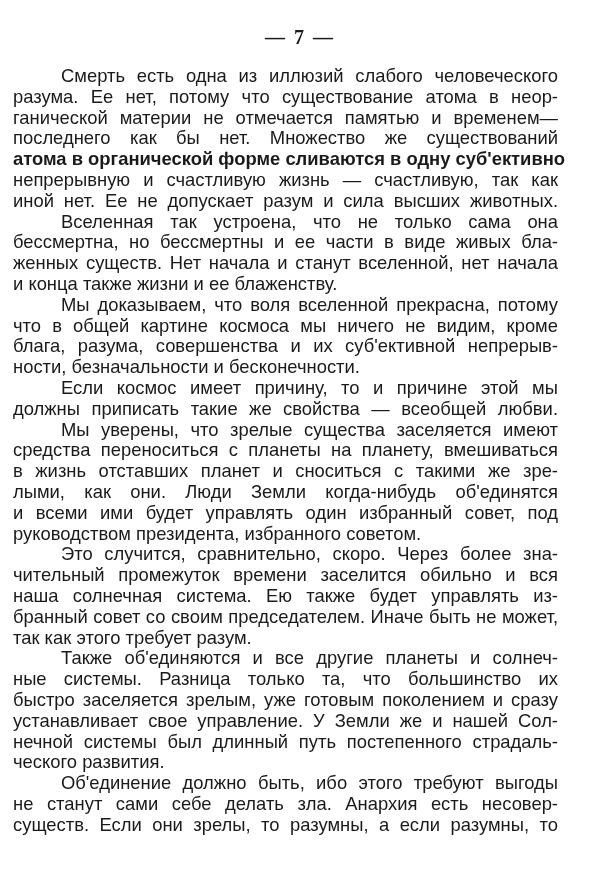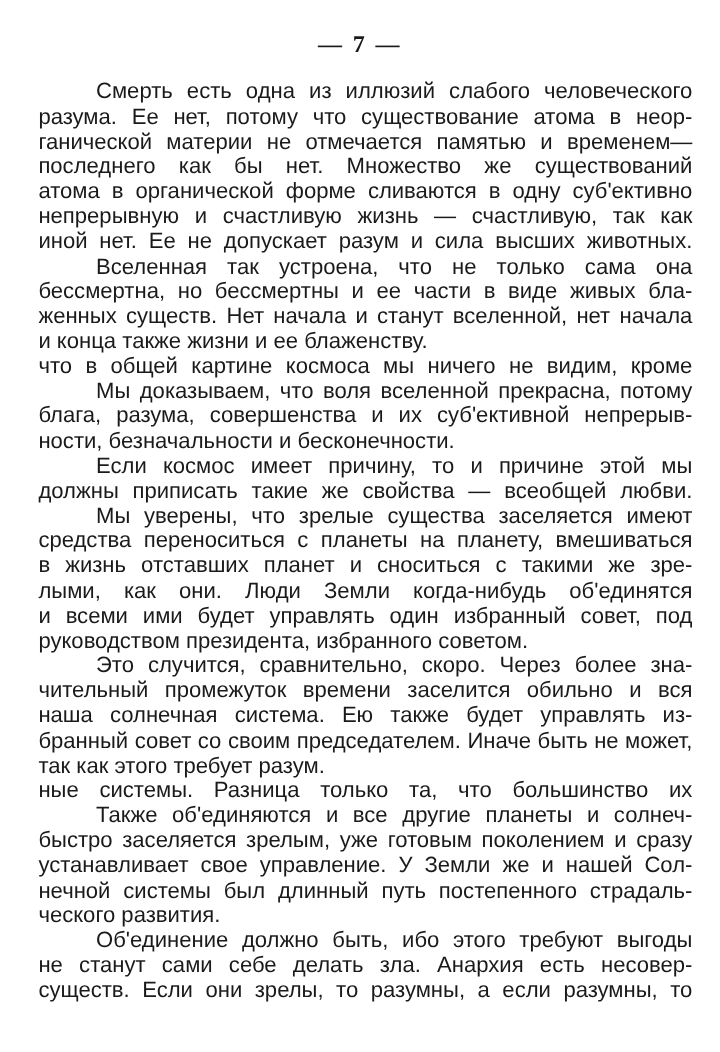--- a/index.html
+++ b/index.html
@@ -10,21 +10,21 @@
     font-family: "Liberation Serif", "DejaVu Serif", serif;
     position: relative;
   }
   .page-number {
     position: absolute; top: 26px; left: 0; width: 600px;
     text-align: center; font-size: 20px; font-weight: bold;
     letter-spacing: 2px;
     font-family: "Liberation Serif", serif;
   }
   .text-block {
-    position: absolute; left: 32px; top: 66px; width: 545px;
+    position: absolute; left: 13px; top: 66px; width: 545px;
     font-family: "Liberation Sans Narrow", "Liberation Sans", sans-serif;
     font-size: 18.4px;
     line-height: 20.8px;
   }
   .line {
     display: block;
     height: 20.8px;
     white-space: nowrap;
     text-align: justify;
     text-align-last: justify;
@@ -38,35 +38,35 @@
 
 <div class="page-number">— 7 —</div>
 
 <div class="text-block">
 
   <div class="paragraph">
     <span class="line indent" style="white-space: nowrap;">Смерть есть одна из иллюзий слабого человеческого</span>
     <span class="line" style="white-space: nowrap;">разума. Ее нет, потому что существование атома в неор-</span>
     <span class="line" style="white-space: nowrap;">ганической материи не отмечается памятью и временем—</span>
     <span class="line" style="white-space: nowrap;">последнего как бы нет. Множество же существований</span>
-    <span class="line" style="white-space: nowrap;">атома в органической форме сливаются в одну суб'ективно</span>
+    <span class="line" style="white-space: nowrap; font-weight: bold;">атома в органической форме сливаются в одну суб'ективно</span>
     <span class="line" style="white-space: nowrap;">непрерывную и счастливую жизнь — счастливую, так как</span>
     <span class="line" style="white-space: nowrap;">иной нет. Ее не допускает разум и сила высших животных.</span>
   </div>
 
   <div class="paragraph">
     <span class="line indent" style="white-space: nowrap;">Вселенная так устроена, что не только сама она</span>
     <span class="line" style="white-space: nowrap;">бессмертна, но бессмертны и ее части в виде живых бла-</span>
     <span class="line" style="white-space: nowrap;">женных существ. Нет начала и станут вселенной, нет начала</span>
     <span class="line last" style="white-space: nowrap;">и конца также жизни и ее блаженству.</span>
   </div>
 
   <div class="paragraph">
+    <span class="line indent" style="white-space: nowrap;">Мы доказываем, что воля вселенной прекрасна, потому</span>
     <span class="line" style="white-space: nowrap;">что в общей картине космоса мы ничего не видим, кроме</span>
-    <span class="line indent" style="white-space: nowrap;">Мы доказываем, что воля вселенной прекрасна, потому</span>
     <span class="line" style="white-space: nowrap;">блага, разума, совершенства и их суб'ективной непрерыв-</span>
     <span class="line last" style="white-space: nowrap;">ности, безначальности и бесконечности.</span>
   </div>
 
   <div class="paragraph">
     <span class="line indent" style="white-space: nowrap;">Если космос имеет причину, то и причине этой мы</span>
     <span class="line" style="white-space: nowrap;">должны приписать такие же свойства — всеобщей любви.</span>
   </div>
 
   <div class="paragraph">
@@ -80,22 +80,22 @@
 
   <div class="paragraph">
     <span class="line indent" style="white-space: nowrap;">Это случится, сравнительно, скоро. Через более зна-</span>
     <span class="line" style="white-space: nowrap;">чительный промежуток времени заселится обильно и вся</span>
     <span class="line" style="white-space: nowrap;">наша солнечная система. Ею также будет управлять из-</span>
     <span class="line" style="white-space: nowrap;">бранный совет со своим председателем. Иначе быть не может,</span>
     <span class="line last" style="white-space: nowrap;">так как этого требует разум.</span>
   </div>
 
   <div class="paragraph">
+    <span class="line indent" style="white-space: nowrap;">Также об'единяются и все другие планеты и солнеч-</span>
     <span class="line" style="white-space: nowrap;">ные системы. Разница только та, что большинство их</span>
-    <span class="line indent" style="white-space: nowrap;">Также об'единяются и все другие планеты и солнеч-</span>
     <span class="line" style="white-space: nowrap;">быстро заселяется зрелым, уже готовым поколением и сразу</span>
     <span class="line" style="white-space: nowrap;">устанавливает свое управление. У Земли же и нашей Сол-</span>
     <span class="line" style="white-space: nowrap;">нечной системы был длинный путь постепенного страдаль-</span>
     <span class="line last" style="white-space: nowrap;">ческого развития.</span>
   </div>
 
   <div class="paragraph">
     <span class="line indent" style="white-space: nowrap;">Об'единение должно быть, ибо этого требуют выгоды</span>
     <span class="line" style="white-space: nowrap;">не станут сами себе делать зла. Анархия есть несовер-</span>
     <span class="line" style="white-space: nowrap;">существ. Если они зрелы, то разумны, а если разумны, то</span>

